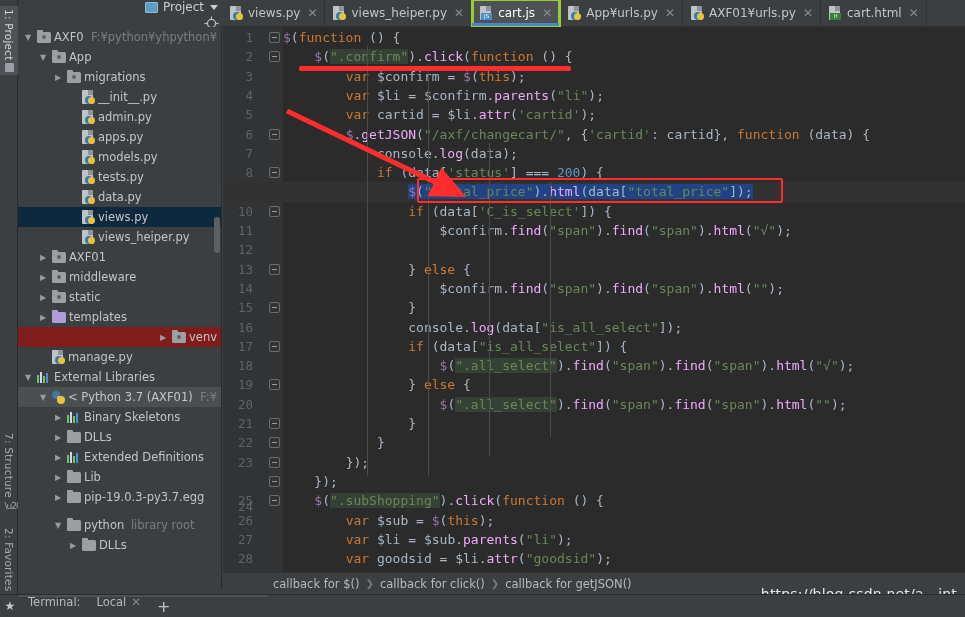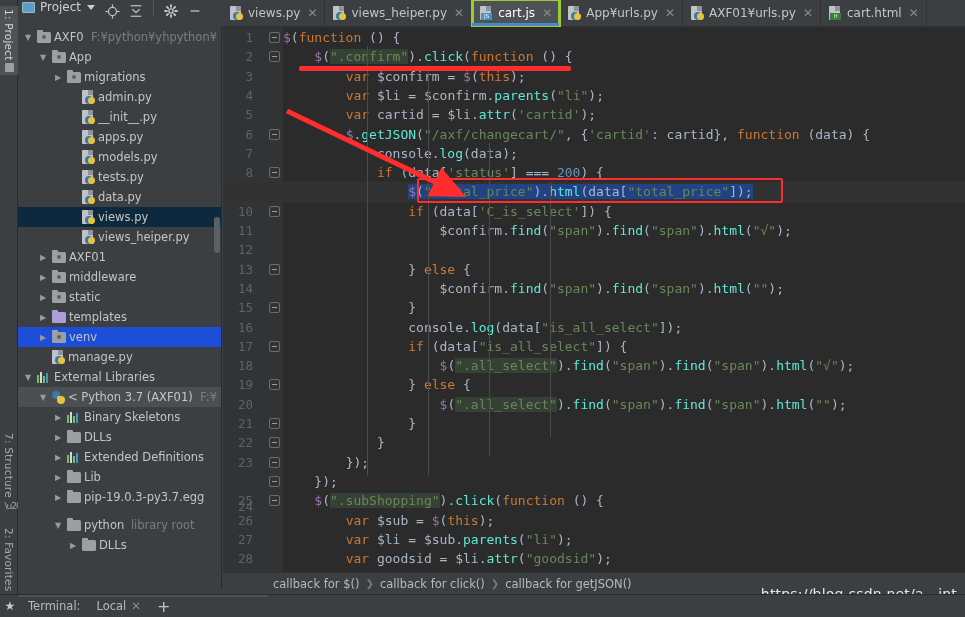--- a/index.html
+++ b/index.html
@@ -35,21 +35,21 @@
   .vtab .vicon.bars {
     background: none; writing-mode: horizontal-tb; font-size: 9px;
     letter-spacing: -1px; color: #9aa0a6;
   }
 
   
   .toolbar {
     position: absolute; left: 18px; top: 0; width: 947px; height: 27px;
     background: #3c3f41; display: flex; align-items: center;
   }
-  .tb-left { display: flex; align-items: flex-start; height: 27px; padding-left: 0; gap: 2px; width: 204px; }
+  .tb-left { display: flex; align-items: flex-end; height: 27px; padding-left: 20px; gap: 2px; width: 204px; flex-direction: column; }
   .tb-proj { display: flex; align-items: center; gap: 5px; font-size: 12px; color: #cfcfcf; padding: 0 4px; }
   .proj-sq { width: 13px; height: 11px; background: #5b9ec9; border: 1px solid #9ab8cc; border-radius: 1px; }
   .caret-d { width: 0; height: 0; border-left: 4px solid transparent; border-right: 4px solid transparent; border-top: 5px solid #cfcfcf; margin-left: 1px; }
   .tb-ico { width: 22px; height: 22px; display: flex; align-items: center; justify-content: center; color: #c0c0c0; }
   .tb-sep { width: 1px; height: 16px; background: #555759; margin: 0 4px; }
 
   
   .tabsbar {
     position: absolute; left: 222px; top: 0; width: 743px; height: 27px;
     background: #3c3f41; display: flex; align-items: flex-end;
@@ -81,21 +81,21 @@
   .projpanel {
     position: absolute; left: 18px; top: 27px; width: 204px; height: 562px;
     background: #3c3f41; border-right: 1px solid #2b2b2b; overflow: hidden;
   }
   .tree { font-size: 11.5px; color: #c4c4c4; }
   .row {
     height: 20px; display: flex; align-items: center; gap: 3px;
     padding-right: 4px; white-space: nowrap; position: relative;
   }
   .row.sel-blue { background: #0d293e; }
-  .row.sel-brown { background: #1d4ed8; }
+  .row.sel-brown { background: #7f1d1d; justify-content: flex-end; }
   .row.sel-grey { background: #4b4f51; }
   .arrow { width: 12px; flex: 0 0 auto; text-align: center; font-size: 8px; color: #9a9a9a; }
   .arrow.r::before { content: "\25B6"; }
   .arrow.d::before { content: "\25BC"; }
   .fold-i { width: 14px; height: 12px; flex: 0 0 auto; position: relative; }
   .fold-i .b { position: absolute; left: 0; top: 1px; width: 14px; height: 11px; background: #9ba0a5; border-radius: 1.5px; }
   .fold-i .tabp { position: absolute; left: 0; top: -1px; width: 6px; height: 3px; background: #9ba0a5; border-radius: 1px 1px 0 0; }
   .fold-i .dot { position: absolute; left: 5px; top: 4px; width: 4px; height: 4px; border-radius: 50%; background: #5d6165; }
   .fold-i.purple .b { background: #b09cd6; }
   .fold-i.purple .tabp { background: #b09cd6; }
@@ -151,21 +151,21 @@
   .cl { position: absolute; left: 0; height: 19.3px; white-space: pre; }
   .cl.hl-line { background: #323232; left: -60px; right: 0; padding-left: 60px; }
   .indent-guide {
     position: absolute; width: 1px; background: #4b4b4b;
   }
 
   
   .t-kw { color: #cc7832; }      
   .t-str { color: #6a8759; }     
   .t-num { color: #6897bb; }
-  .t-fn  { color: #5eead4; }     
+  .t-fn  { color: #f0abfc; }     
   .t-def { color: #a9b7c6; }     
   .t-dollar { color: #9876aa; }
   .ident-hl { background: #344134; }
   .sel-blue-code { background: #214283; }
 
   
   .ann-line {
     position: absolute; background: #ff2d2d; border-radius: 2px;
   }
   .ann-rect {
@@ -182,21 +182,21 @@
   }
   .crumb-sep { color: #7a7a7a; font-size: 10px; }
 
   
   .statusbar {
     position: absolute; left: 0; top: 594px; width: 965px; height: 23px;
     background: #3c3f41; border-top: 1px solid #2b2b2b;
     display: flex; align-items: center; font-size: 11.5px; color: #b8b8b8;
   }
   .sb-star { width: 20px; text-align: center; color: #c9c9c9; font-size: 12px; }
-  .sb-item { display: flex; align-items: center; gap: 5px; padding: 0 8px; height: 23px; }
+  .sb-item { display: flex; align-items: flex-start; gap: 5px; padding: 0 8px; height: 23px; }
   .sb-item .x { color: #8a8a8a; }
   .sb-plus { font-size: 16px; color: #c0c0c0; padding: 0 8px; }
   .sb-tabstrip-line {
     position: absolute; left: 18px; top: 0; width: 250px; height: 2px; background: #4e5254;
   }
 
   
   .watermark {
     position: absolute; right: 8px; top: 586px;
     font-size: 14px; color: #e6e6e6; letter-spacing: .2px;
@@ -362,31 +362,31 @@
           <span class="lbl">migrations</span>
         </div>
         <div class="row" style="padding-left: 49px;">
           <span class="arrow"></span>
           <span class="ficon">
             <span class="page"></span>
             <span class="fold"></span>
             <span class="py1"></span>
             <span class="py2"></span>
           </span>
+          <span class="lbl">__init__.py</span>
+        </div>
+        <div class="row" style="padding-left: 49px;">
+          <span class="arrow"></span>
+          <span class="ficon">
+            <span class="page"></span>
+            <span class="fold"></span>
+            <span class="py1"></span>
+            <span class="py2"></span>
+          </span>
           <span class="lbl">admin.py</span>
-        </div>
-        <div class="row" style="padding-left: 49px;">
-          <span class="arrow"></span>
-          <span class="ficon">
-            <span class="page"></span>
-            <span class="fold"></span>
-            <span class="py1"></span>
-            <span class="py2"></span>
-          </span>
-          <span class="lbl">__init__.py</span>
         </div>
         <div class="row" style="padding-left: 49px;">
           <span class="arrow"></span>
           <span class="ficon">
             <span class="page"></span>
             <span class="fold"></span>
             <span class="py1"></span>
             <span class="py2"></span>
           </span>
           <span class="lbl">apps.py</span>

